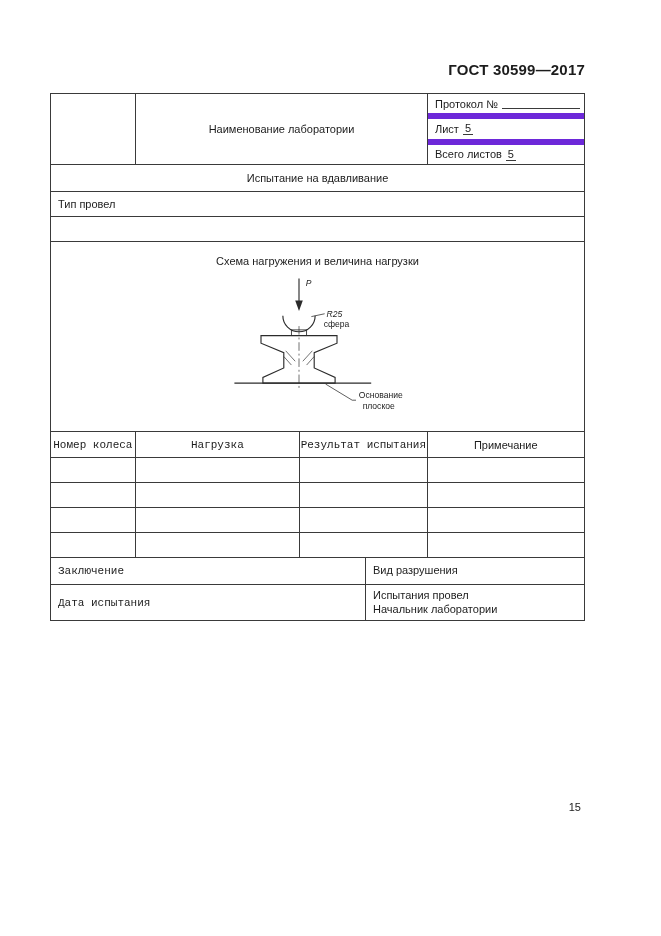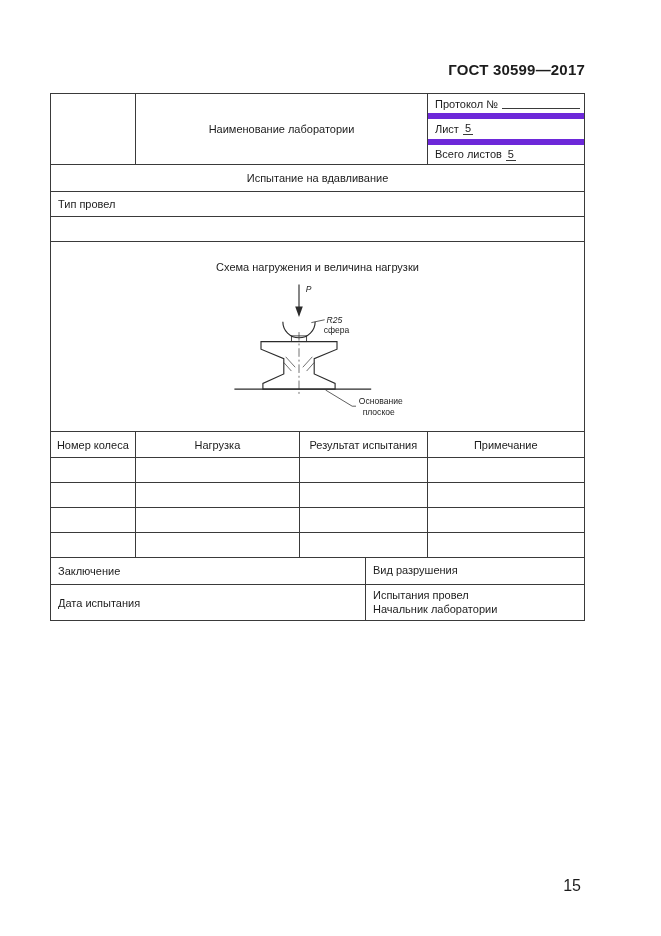--- a/index.html
+++ b/index.html
@@ -13,57 +13,57 @@
     position:absolute; top:61px; right:76px; font-weight:bold; font-size:15px;
     letter-spacing:0.2px;
   }
   .form {
     position:absolute; left:50px; top:93px; width:535px;
     border:1px solid #3a3a3a;
   }
   .row { display:flex; width:100%; }
   .row + .row { border-top:1px solid #3a3a3a; }
   .cell { position:relative; }
-  .br { border-right:1px solid #3a3a3a; }
+  .br { border-right:1px solid #3a3a3a;font-family:Liberation Mono, monospace; }
 
   
   .header-row { height:70px; }
   .stamp-cell { width:85px; }
   .lab-cell { flex:1; display:flex; align-items:center; justify-content:center; text-align:left; }
   .proto-cell { width:157px; border-left:1px solid #3a3a3a; display:flex; flex-direction:column; }
   .proto-line { flex:1; display:flex; align-items:center; padding-left:7px; }
   .proto-line + .proto-line { border-top:6px solid #6d28d9; }
   .blank { display:inline-block; width:78px; border-bottom:1px solid #3a3a3a; height:11px; margin-left:4px; }
   .uval { border-bottom:1px solid #3a3a3a; margin-left:4px; padding:0 2px; }
 
   .title-row { height:27px; align-items:center; justify-content:center; }
   .line-row { height:25px; align-items:center; padding-left:7px; }
   .empty-row { height:25px; }
 
-  .scheme-row { height:190px; display:block; text-align:center; padding-top:19px; }
+  .scheme-row { height:190px; display:block; text-align:center; padding-top:13px; }
   .scheme-title { display:inline-block; }
   .diagram { display:block; margin:4px auto 0 auto; }
   .diagram text { font-family:"Liberation Sans", sans-serif; font-size:9px; fill:#1c1c1c; }
   .diagram text.it { font-style:italic; }
 
   .thead-row { height:26px; }
   .thead-row .cell, .tbody-row .cell { display:flex; align-items:center; justify-content:center; text-align:center; }
   .tbody-row { height:25px; }
   .col1 { width:85px; }
   .col2 { width:165px; }
   .col3 { width:128px; }
   .col4 { width:157px; }
 
   .concl-row { height:27px; }
   .date-row { height:36px; }
   .half-l { width:315px; display:flex; align-items:center; padding-left:7px; }
   .half-r { flex:1; display:flex; flex-direction:column; justify-content:center; padding-left:7px; line-height:1.25; }
   .half-r.center1 { justify-content:center; }
 
-  .page-number { position:absolute; top:877px; right:80px; font-size:16px; }
+  .page-number { position:absolute; top:801px; right:80px; font-size:11px; }
 </style>
 </head>
 <body>
 
 <div class="page">
 
   <div class="gost-ref">ГОСТ 30599—2017</div>
 
   <div class="form">
 

